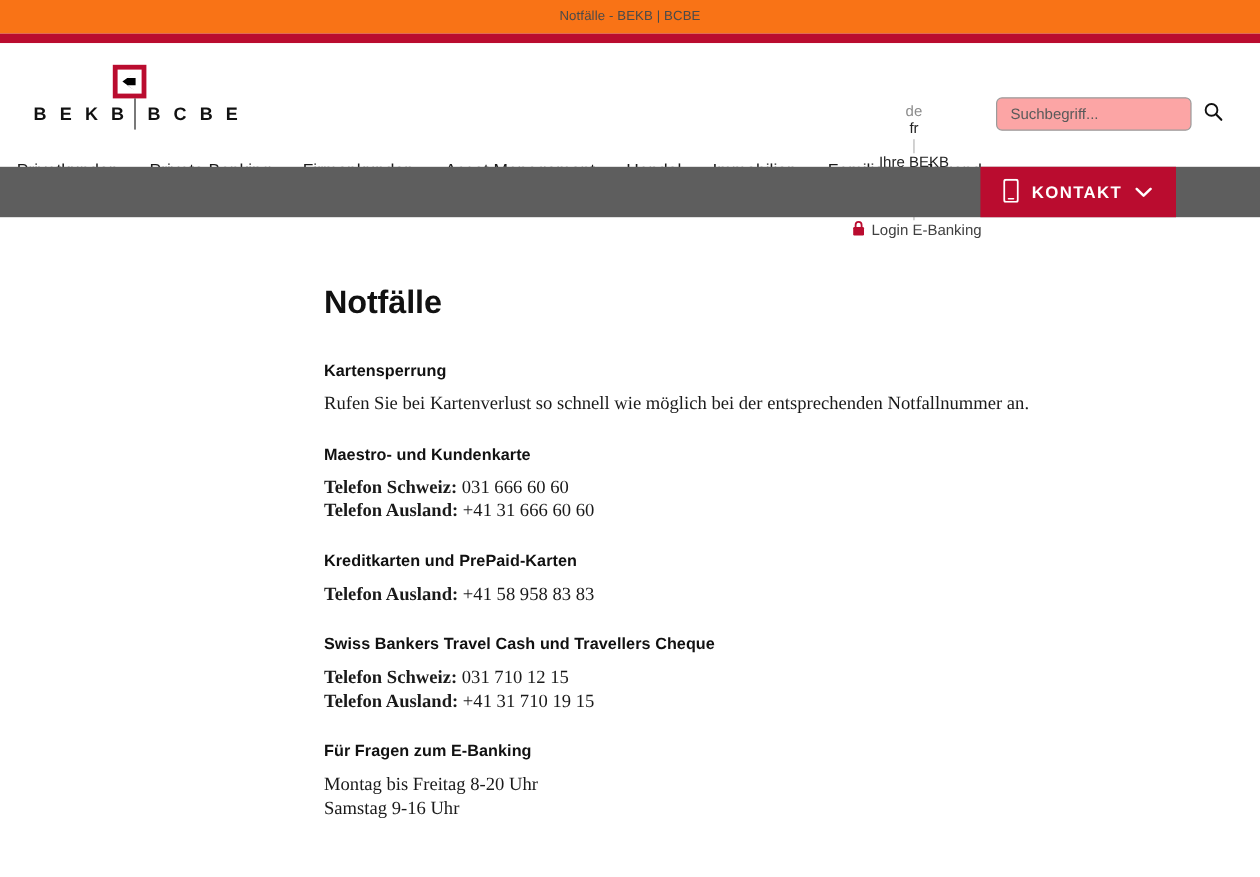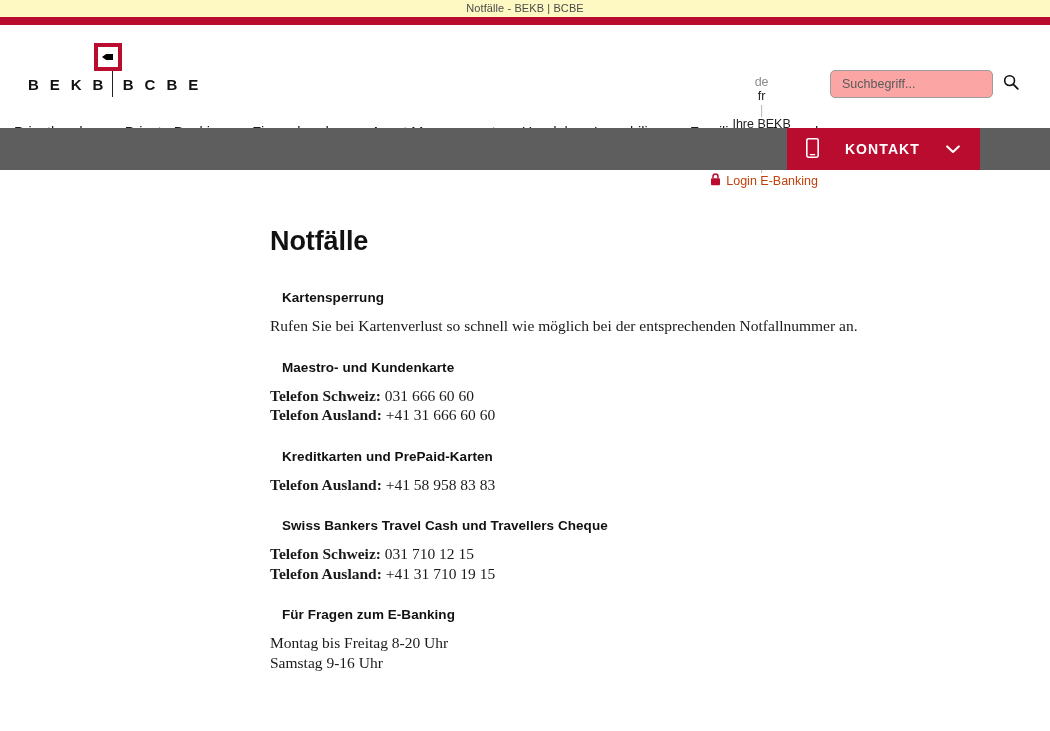--- a/index.html
+++ b/index.html
@@ -12,22 +12,22 @@
     width: 1050px;
     height: 731px;
     background: #ffffff;
     font-family: "Liberation Sans", sans-serif;
     color: #1a1a1a;
     overflow: hidden;
   }
 
   
   .titlebar {
-    height: 17px;
-    background: #fef9c3;
+    height: 28px;
+    background: #f97316;
     display: flex;
     align-items: center;
     justify-content: center;
   }
   .titlebar-text {
     font-size: 11px;
     color: #4a4a4a;
     letter-spacing: 0.1px;
     line-height: 1;
   }
@@ -102,21 +102,21 @@
     color: #222222;
     text-decoration: none;
     margin: 0 7px;
   }
   .metanav a.muted { color: #8c8c8c; }
   .metanav .sep {
     color: #b9b9b9;
     margin: 0 7px;
   }
   .metanav a.login {
-    color: #c2410c;
+    color: #404040;
     display: flex;
     align-items: center;
     gap: 5px;
     margin-left: 12px;
   }
   .lock-icon { display: block; }
 
   
   .searchbox {
     position: absolute;
@@ -169,21 +169,21 @@
   .kontakt-btn {
     position: absolute;
     right: 70px;
     top: 0;
     height: 42px;
     background: #ba0c2f;
     color: #ffffff;
     border: 0;
     display: flex;
     align-items: center;
-    gap: 26px;
+    gap: 11px;
     padding: 0 20px 0 19px;
     cursor: pointer;
     font-family: "Liberation Sans", sans-serif;
   }
   .kontakt-label {
     font-size: 14px;
     font-weight: bold;
     letter-spacing: 1.1px;
   }
   .phone-icon, .chevron-icon { display: block; flex: none; }
@@ -200,21 +200,21 @@
     color: #111111;
     margin: 0 0 33px 0;
     letter-spacing: -0.1px;
   }
   .section { margin-bottom: 24px; }
   .section-title {
     font-family: "Liberation Sans", sans-serif;
     font-size: 13.5px;
     font-weight: bold;
     color: #111111;
-    margin: 0 0 11px 12px;
+    margin: 0 0 11px 0;
     letter-spacing: 0.05px;
   }
   .body-text {
     font-family: "Liberation Serif", serif;
     font-size: 15.5px;
     line-height: 19.5px;
     color: #1a1a1a;
     margin: 0;
   }
   .contact-line {

